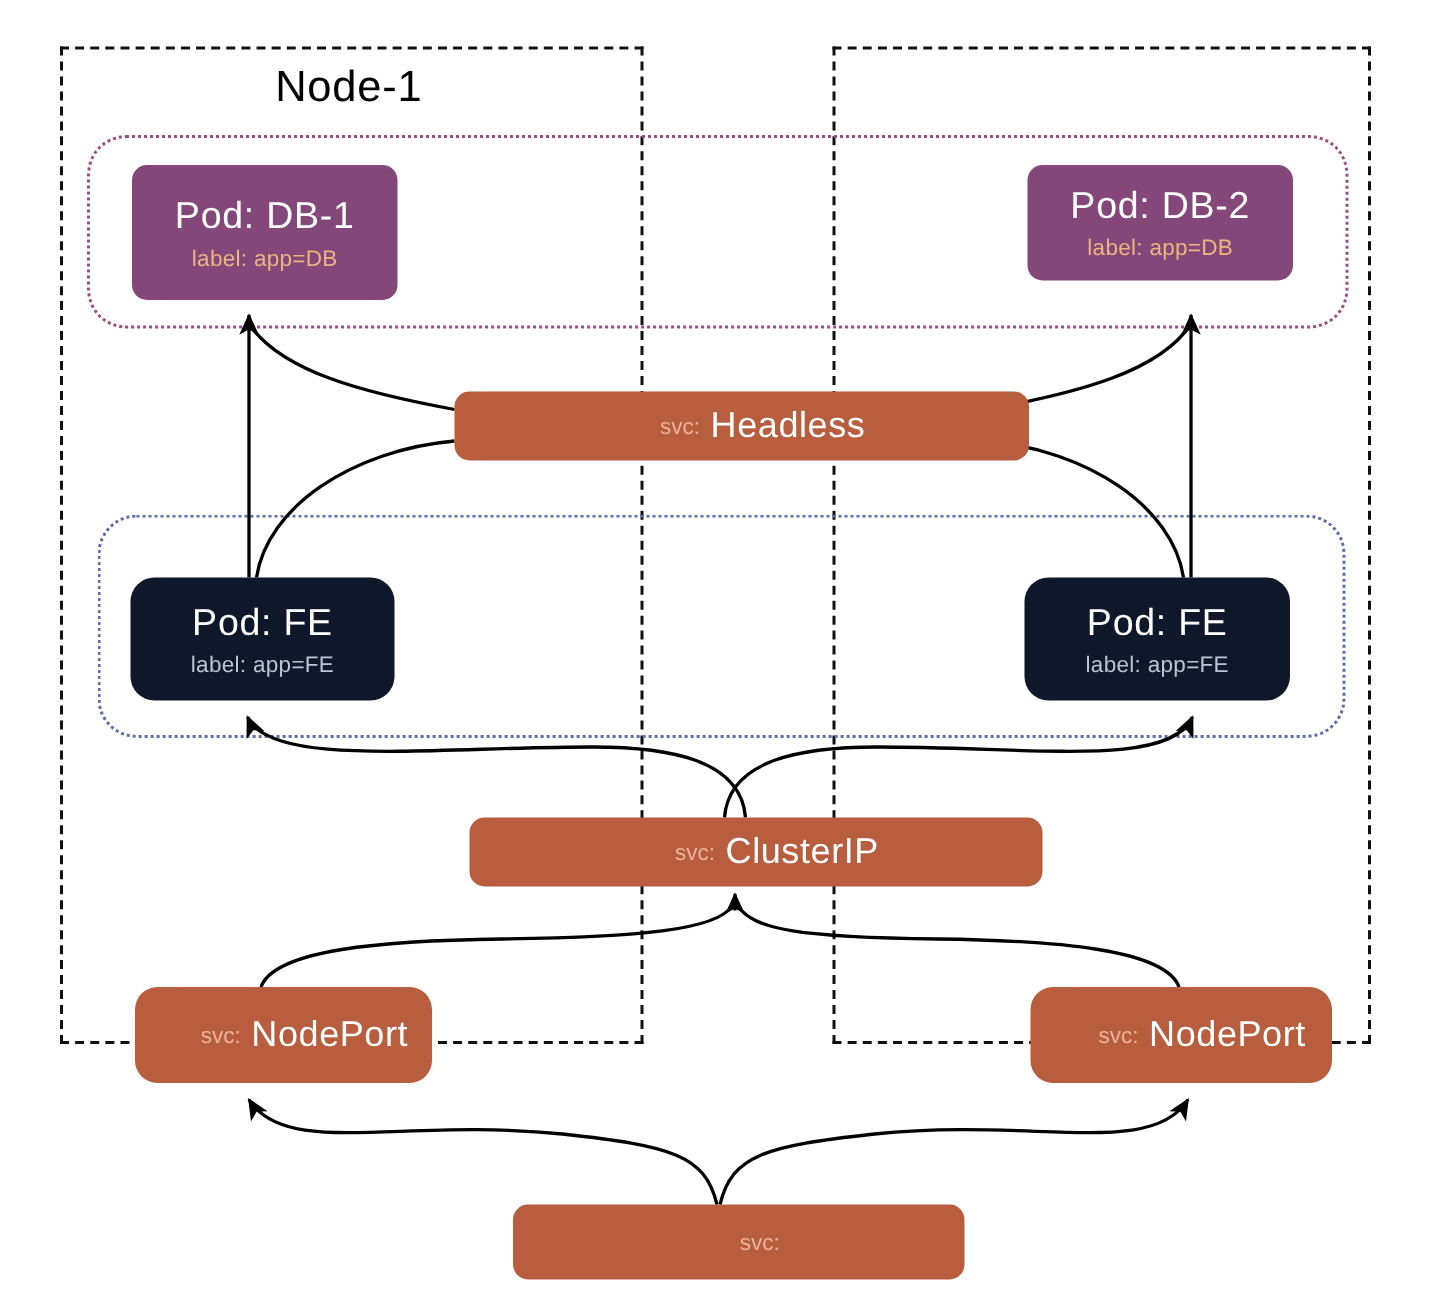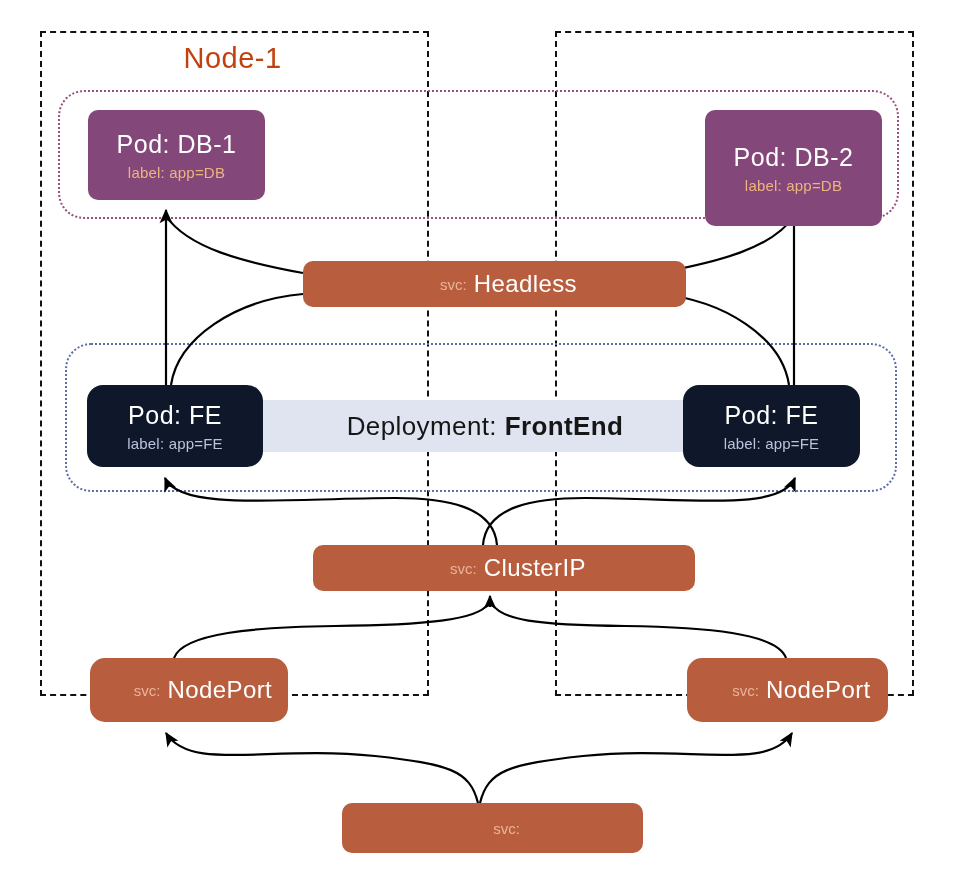--- a/index.html
+++ b/index.html
@@ -4,21 +4,21 @@
 <style>
   html,body { margin:0; padding:0; background:#ffffff; }
   .canvas { position:relative; width:958px; height:872px; background:#ffffff;
             font-family:"Liberation Sans", sans-serif; overflow:hidden; }
 
   
   .node-box { position:absolute; border:2.2px dashed #111111; z-index:1; }
   #node1 { left:40px;  top:31px; width:385px; height:661px; }
   #node2 { left:555px; top:31px; width:355px; height:661px; }
   .node-title { position:absolute; text-align:center; font-size:29px; font-weight:500;
-                color:#c2410c; letter-spacing:0.5px; z-index:2; }
+                color:#000000; letter-spacing:0.5px; z-index:2; }
   #node1-title { left:40px;  top:42px; width:385px; }
   #node2-title { left:555px; top:42px; width:355px; }
 
   
   .group-box { position:absolute; border-radius:26px; z-index:2; }
   .ss-box     { left:58px; top:90px;  width:837px; height:125px; border:2px dotted #9c4d82; }
   .deploy-box { left:65px; top:343px; width:828px; height:145px; border:2px dotted #5b6dab; }
 
   
   .band { position:absolute; display:flex; align-items:center; justify-content:center; z-index:3; }
@@ -29,21 +29,21 @@
 
   
   svg.arrows { position:absolute; left:0; top:0; z-index:4; pointer-events:none; }
 
   
   .pod { position:absolute; display:flex; flex-direction:column; align-items:center;
          justify-content:center; gap:5px; z-index:5; }
   .pod-db { background:#84477a; border-radius:10px; }
   .pod-fe { background:#0f172a; border-radius:16px; }
   #pod-db1 { left:88px;  top:110px; width:177px; height:90px; }
-  #pod-db2 { left:705px; top:110px; width:177px; height:116px; }
+  #pod-db2 { left:685px; top:110px; width:177px; height:77px; }
   #pod-fe1 { left:87px;  top:385px; width:176px; height:82px; }
   #pod-fe2 { left:683px; top:385px; width:177px; height:82px; }
   .pod-title { font-size:25px; color:#ffffff; letter-spacing:0.5px; }
   .pod-label { font-size:15px; letter-spacing:0.2px; }
   .db-label  { color:#eeb47f; }
   .fe-label  { color:#b9c3dc; }
 
   
   .svc { position:absolute; background:#b85d3d; border-radius:10px; display:flex;
          align-items:baseline; justify-content:center; gap:7px; z-index:5; }
@@ -61,23 +61,20 @@
 
 <div class="canvas">
 
   <div class="node-box" id="node1"></div>
   <div class="node-box" id="node2"></div>
   <div class="node-title" id="node1-title">Node-1</div>
 
   <div class="group-box ss-box"></div>
 
   <div class="group-box deploy-box"></div>
-  <div class="band deploy-band">
-    <span class="band-label"><span>Deployment: </span><b>FrontEnd</b></span>
-  </div>
 
   <svg class="arrows" width="958" height="872" viewBox="0 0 958 872">
     <defs>
       <marker id="ah" viewBox="0 0 12 12" refX="10.5" refY="6" markerWidth="16" markerHeight="15" orient="auto" markerUnits="userSpaceOnUse">
         <path d="M 0,0.8 L 11.5,6 L 0,11.2 L 2.8,6 Z" fill="#000000"></path>
       </marker>
     </defs>
     <g stroke="#000000" stroke-width="2.2" fill="none">
 
       <path d="M 166,385 L 166,210" marker-end="url(#ah)"></path>

